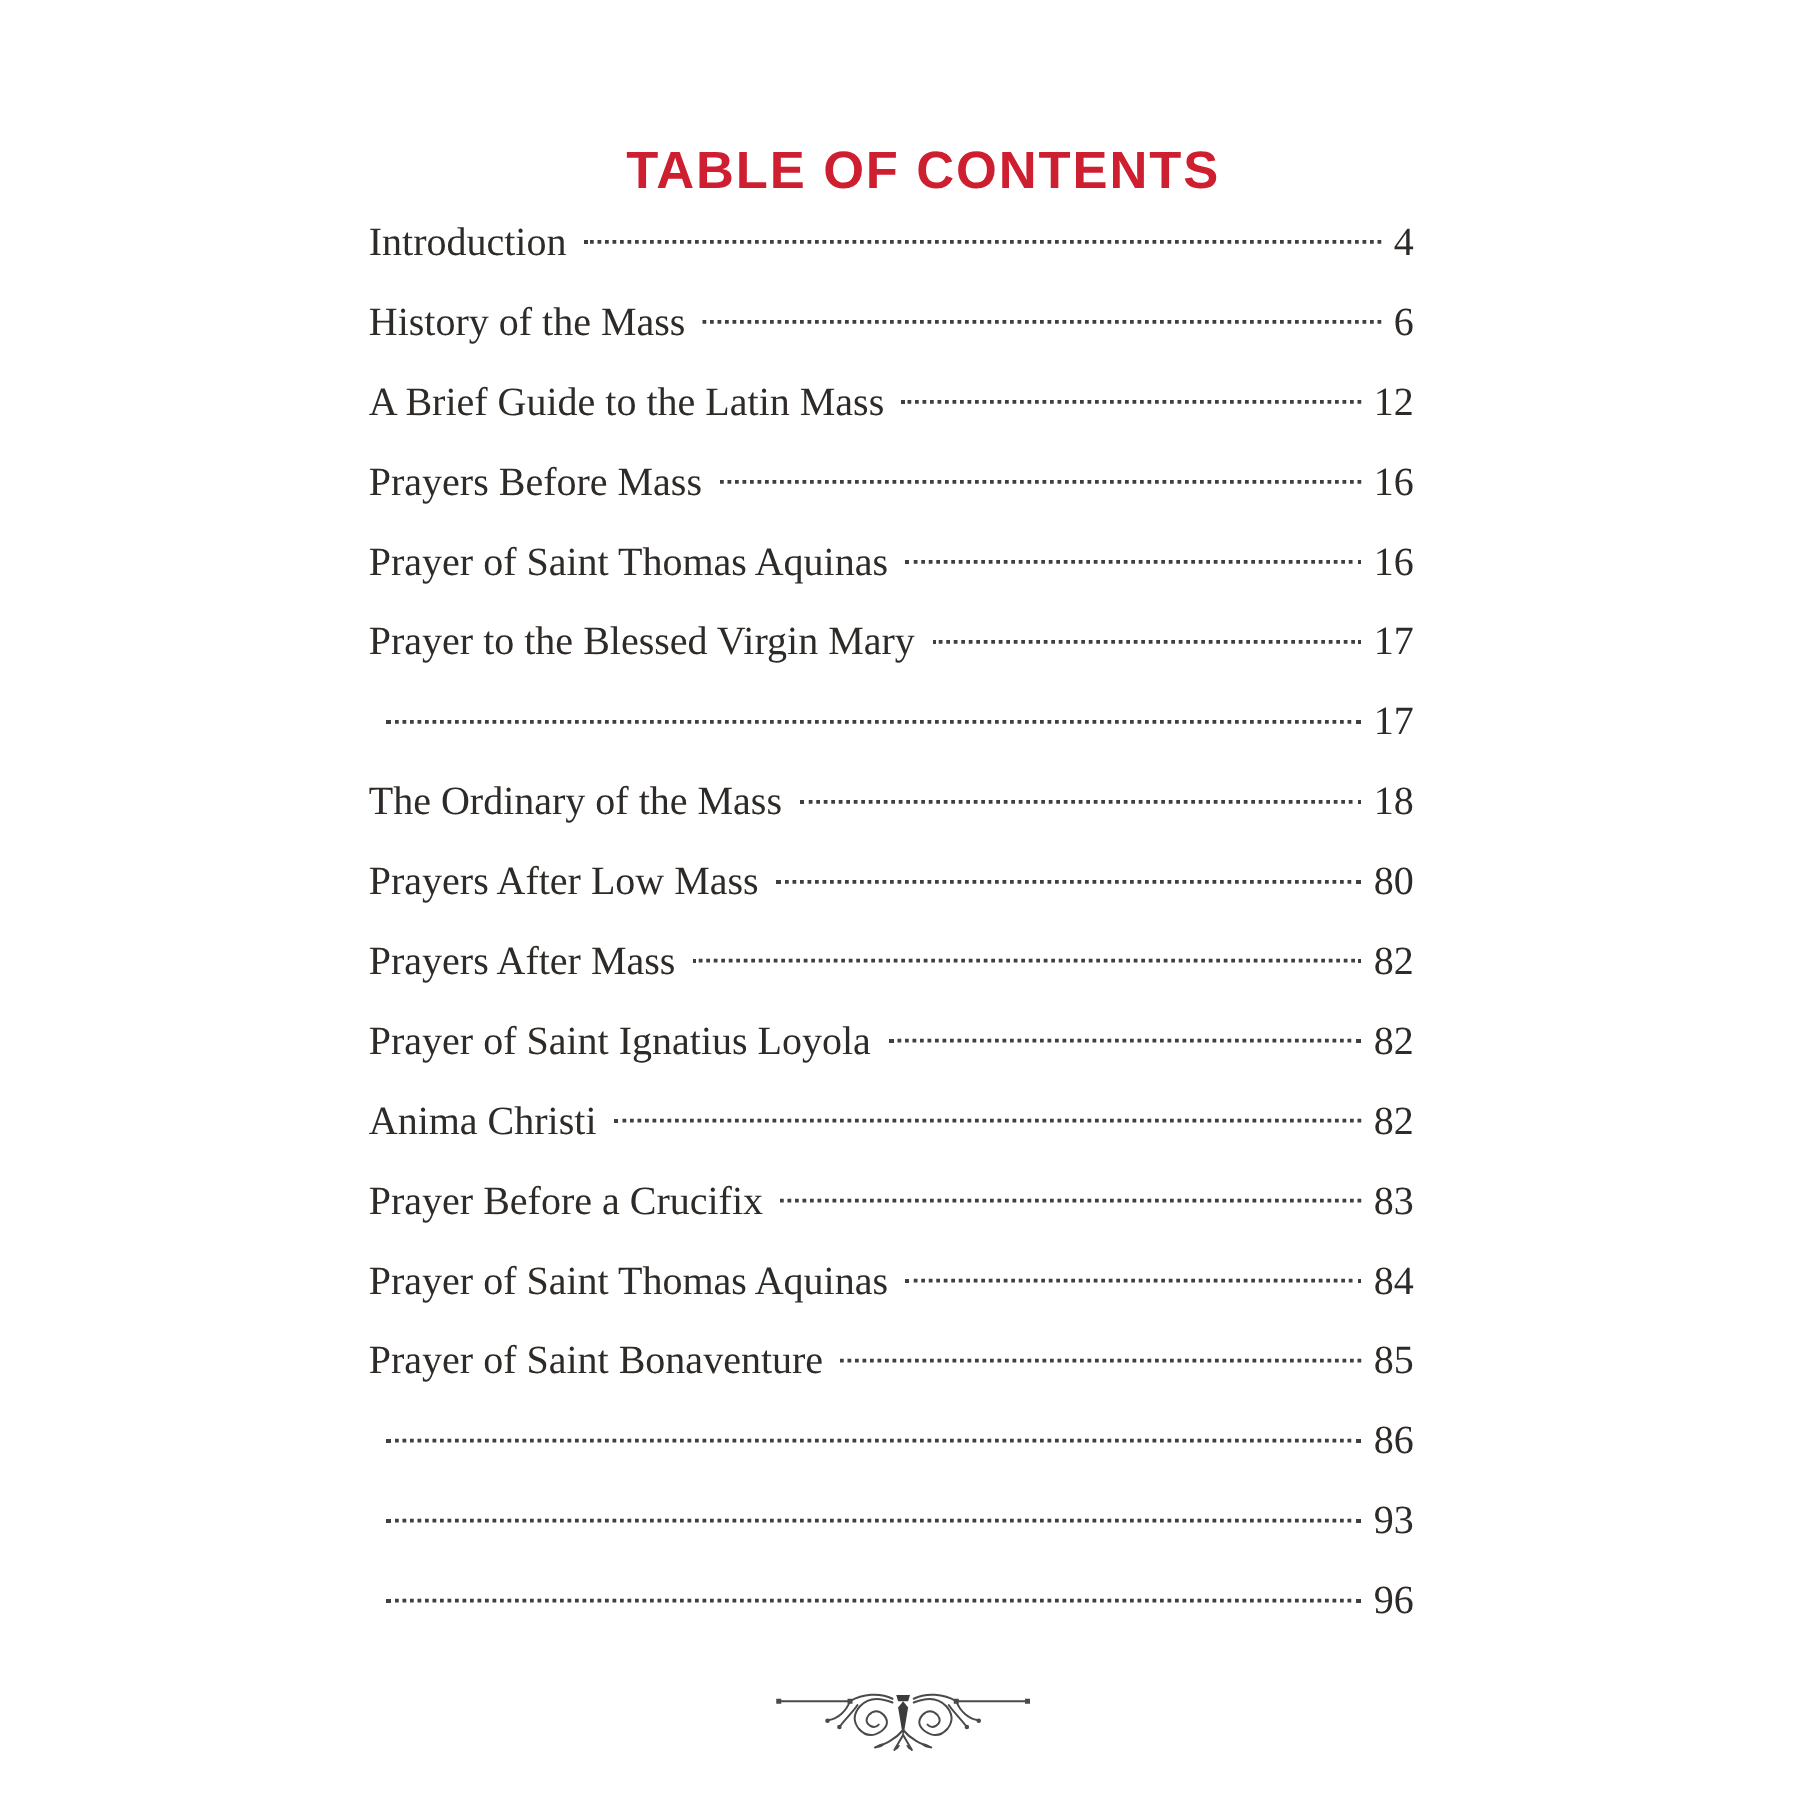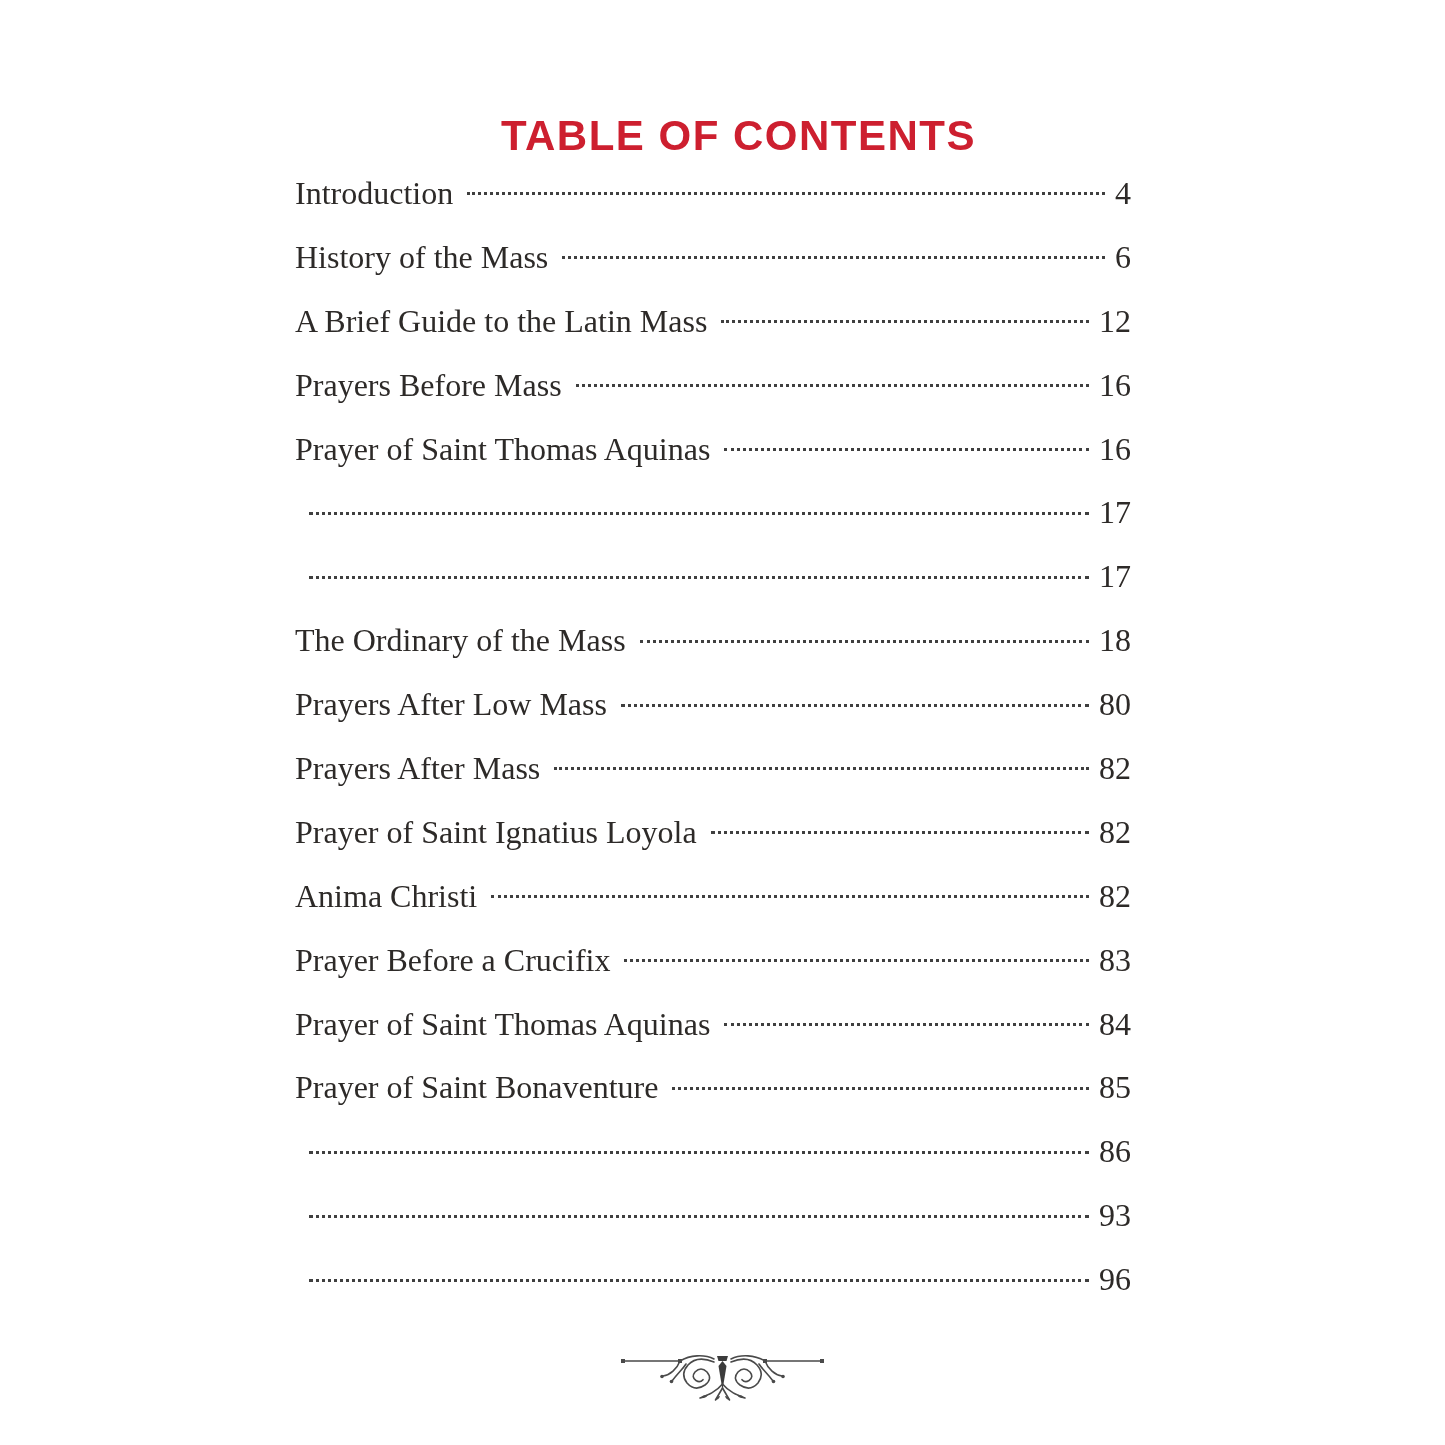--- a/index.html
+++ b/index.html
@@ -97,20 +97,21 @@
     <span class="pagenum">16</span>
   </div>
 
   <div class="toc-row">
     <span class="toc-label">Prayer of Saint Thomas Aquinas</span>
     <span class="leader"></span>
     <span class="pagenum">16</span>
   </div>
 
   <div class="toc-row">
+    <span class="toc-label">Prayer to the Blessed Virgin Mary</span>
     <span class="leader"></span>
     <span class="pagenum">17</span>
   </div>
 
   <div class="toc-row">
     <span class="leader"></span>
     <span class="pagenum">17</span>
   </div>
 
   <div class="toc-row">

